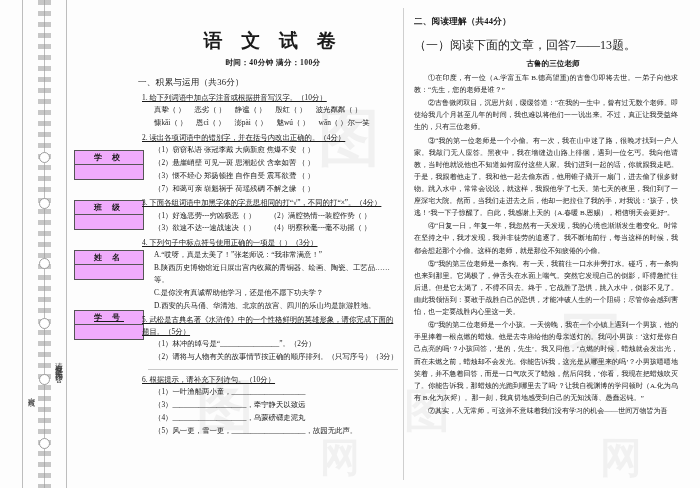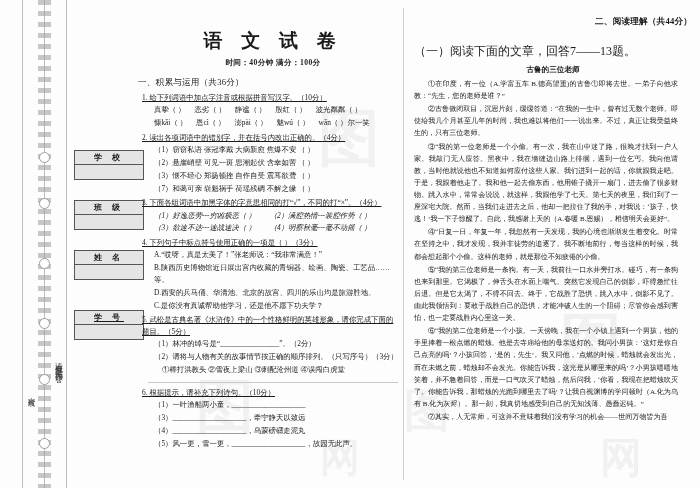--- a/index.html
+++ b/index.html
@@ -15,45 +15,45 @@
   .cutline{position:absolute;left:38px;top:0;bottom:0;width:13px;
            background:repeating-linear-gradient(to bottom,#9a9a9a 0 5px,transparent 5px 11px);
            opacity:.55;}
   .holeset{position:absolute;left:39px;width:11px;height:11px;}
   .hole{width:9px;height:9px;border:1px solid #9e9e9e;border-radius:50%;background:#fff;}
   .seal-vtext{position:absolute;left:55px;writing-mode:vertical-rl;text-orientation:upright;
               font-size:7.6px;letter-spacing:1.6px;color:#3a3a3a;line-height:1;white-space:nowrap;}
   .seal-vtext2{position:absolute;left:27px;writing-mode:vertical-rl;text-orientation:upright;
               font-size:7px;letter-spacing:1.2px;color:#4a4a4a;line-height:1;white-space:nowrap;}
 
-  .infobox{position:absolute;left:74px;width:68px;border:1px solid #555;background:#e5e5e5;}
+  .infobox{position:absolute;left:74px;width:68px;border:1px solid #555;background:#f0abfc;}
   .infobox .lab{height:13px;line-height:13px;text-align:center;font-size:8px;letter-spacing:4px;
                 border-bottom:1px solid #555;font-weight:bold;}
   .infobox .blank{height:14px;}
 
   
   #middivider{position:absolute;left:403px;top:8px;width:1px;height:472px;background:#cfcfcf;}
 
   
   #colL{position:absolute;left:148px;top:14px;width:250px;}
   #title{text-align:center;font-size:19px;font-weight:bold;letter-spacing:7px;margin:14px 0 4px 0;
          font-family:"Liberation Serif","DejaVu Serif",serif;}
   #subtitle{text-align:center;font-size:7.6px;letter-spacing:.4px;margin-bottom:9px;font-weight:bold;}
 
   .sec-h{font-size:8.6px;font-weight:normal;margin:4px 0 3px -10px;letter-spacing:.2px;}
   .q{font-size:7.4px;line-height:1.55;margin:2px 0 1px -6px;text-decoration:underline;}
   .sub{font-size:7.4px;line-height:1.62;margin:1px 0 1px 6px;}
   .sub2{font-size:7.4px;line-height:1.62;margin:1px 0 1px 14px;}
   .row-sp{display:flex;gap:9px;font-size:7.4px;line-height:1.7;margin-left:6px;}
-  .row-sp2{display:flex;gap:14px;font-size:7.4px;line-height:1.7;margin-left:6px;font-style:italic;}
+  .row-sp2{display:flex;gap:14px;font-size:7.4px;line-height:1.7;margin-left:6px;}
   .hr-thin{border:0;border-top:1px solid #c9c9c9;margin:6px 0 4px 0;}
 
   
   #colR{position:absolute;left:414px;top:16px;width:278px;}
-  .r-sec{font-size:8.6px;font-weight:bold;letter-spacing:.2px;margin-bottom:14px;text-align:right;}
+  .r-sec{font-size:8.6px;font-weight:bold;letter-spacing:.2px;margin-bottom:8px;}
   .r-line{font-size:12px;line-height:1.5;margin:1px 0;}
   .r-ptitle{text-align:center;font-size:7.6px;font-weight:bold;margin:5px 0 3px 0;}
   .r-para{font-size:7.05px;line-height:1.72;text-align:justify;text-indent:14px;margin:0 14px 1px 0;
           word-break:break-all;}
 
   
   .wm{position:absolute;color:#000;opacity:.045;font-weight:bold;pointer-events:none;
       font-family:"Liberation Serif","DejaVu Serif",serif;}
   .wm.a{left:318px;top:96px;font-size:62px;}
   .wm.b{left:560px;top:300px;font-size=62px;font-size:62px;}
@@ -157,27 +157,26 @@
       <span>（2）满腔热情---装腔作势（    ）</span>
     </div>
     <div class="row-sp2">
       <span>（3）欲速不达---速战速决（    ）</span>
       <span>（4）明察秋毫---毫不动摇（    ）</span>
     </div>
 
     <div class="q">4. 下列句子中标点符号使用正确的一项是（    ）（3分）</div>
     <div class="sub">A.“哎呀，真是太美了！”张老师说：“我非常满意！”</div>
     <div class="sub">B.陕西历史博物馆近日展出宫内收藏的青铜器、绘画、陶瓷、工艺品……等。</div>
+    <div class="sub">C.是你没有真诚帮助他学习，还是他不愿下功夫学？</div>
     <div class="sub">D.西安的兵马俑、华清池、北京的故宫、四川的乐山均是旅游胜地。</div>
-    <div class="sub">C.是你没有真诚帮助他学习，还是他不愿下功夫学？</div>
 
     <div class="q">5. 武松是古典名著《水浒传》中的一个性格鲜明的英雄形象，请你完成下面的题目。（5分）</div>
     <div class="sub">（1）林冲的绰号是“________________”。（2分）</div>
     <div class="sub">（2）请将与人物有关的故事情节按正确的顺序排列。（只写序号）（3分）</div>
-    <div class="sub2">①棒打洪教头    ②雪夜上梁山    ③刺配沧州道    ④误闯白虎堂</div>
 
     <hr class="hr-thin">
 
     <div class="q">6. 根据提示，请补充下列诗句。（10分）</div>
     <div class="sub">（1）一叶渔船两小童，____________________</div>
     <div class="sub">（3）____________________，牵宁静天以致远</div>
     <div class="sub">（4）____________________，乌蒙磅礴走泥丸</div>
     <div class="sub">（5）风一更，雪一更，____________________，故园无此声。</div>
   </div>
 

